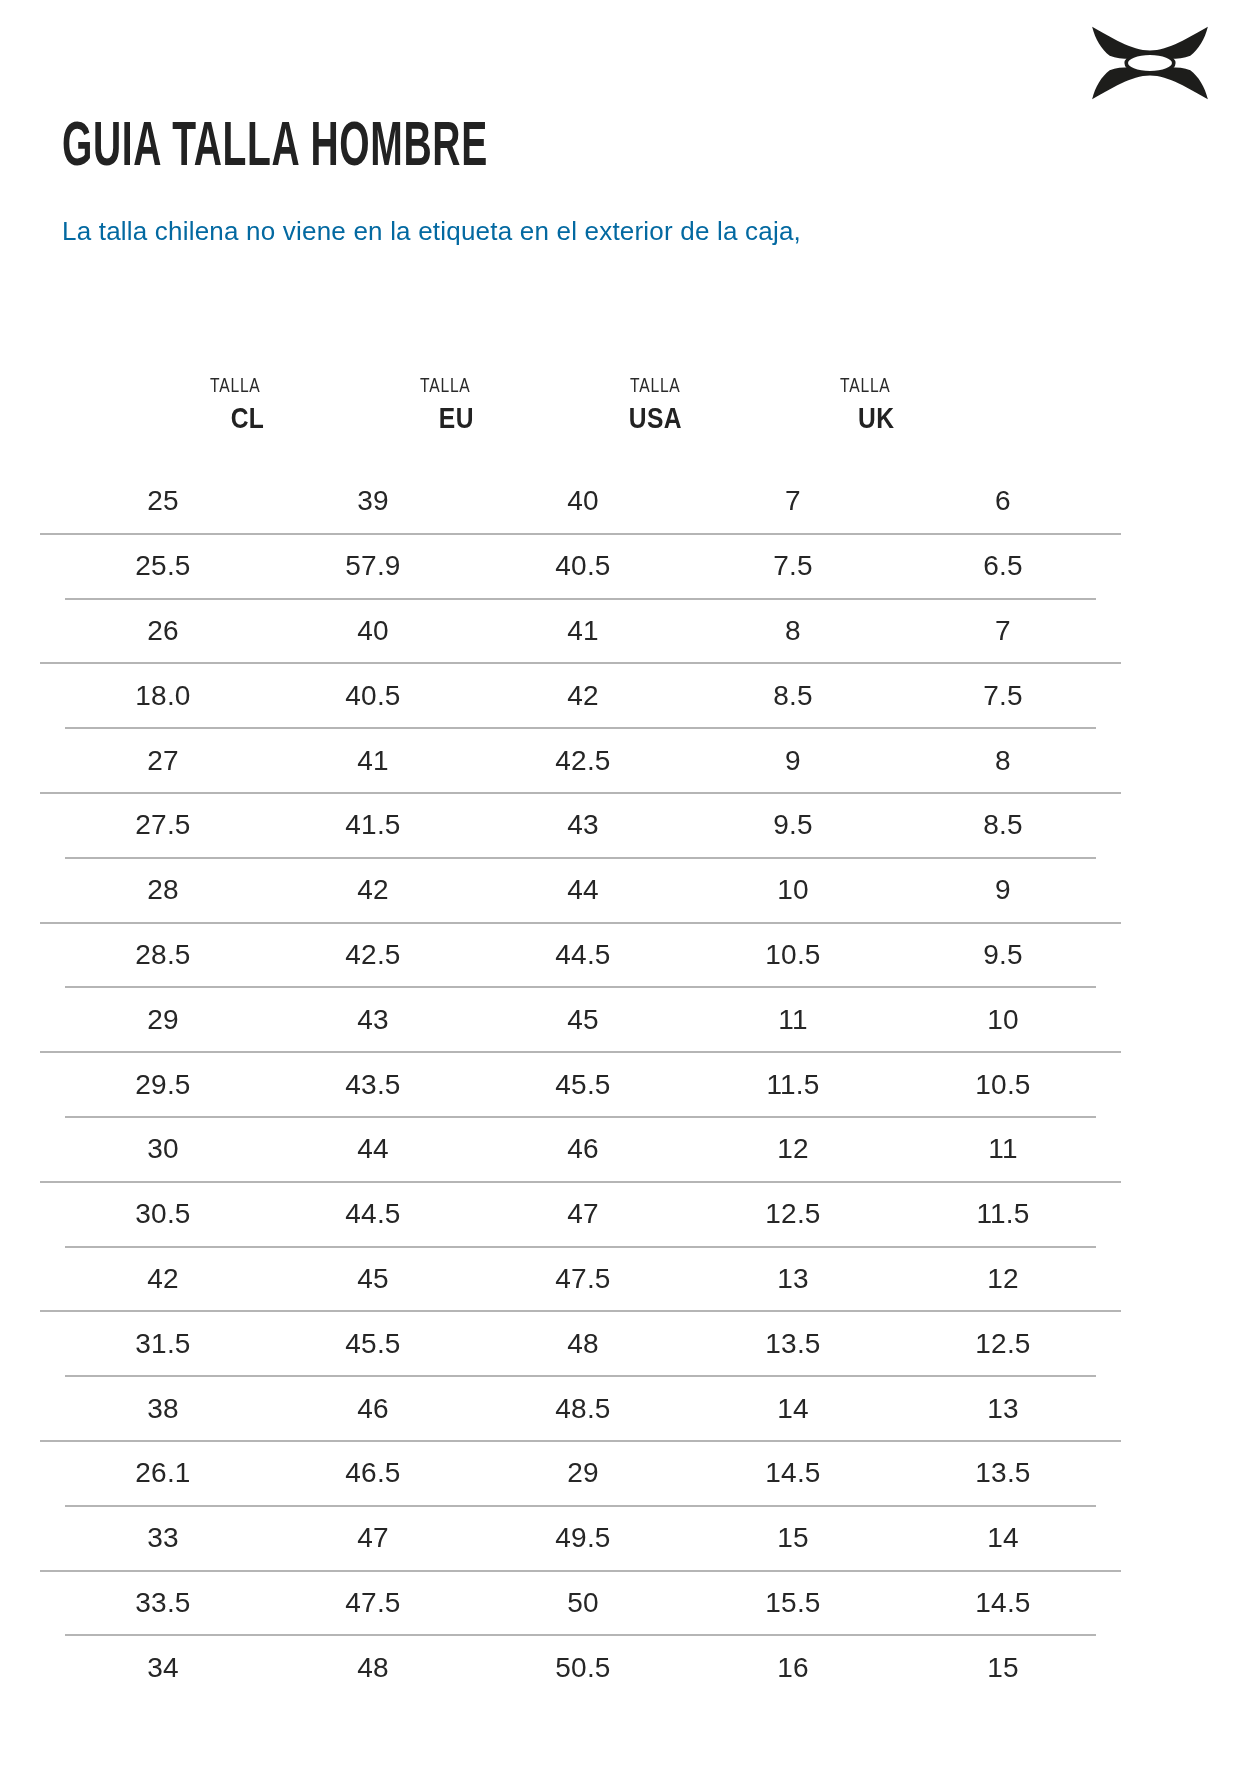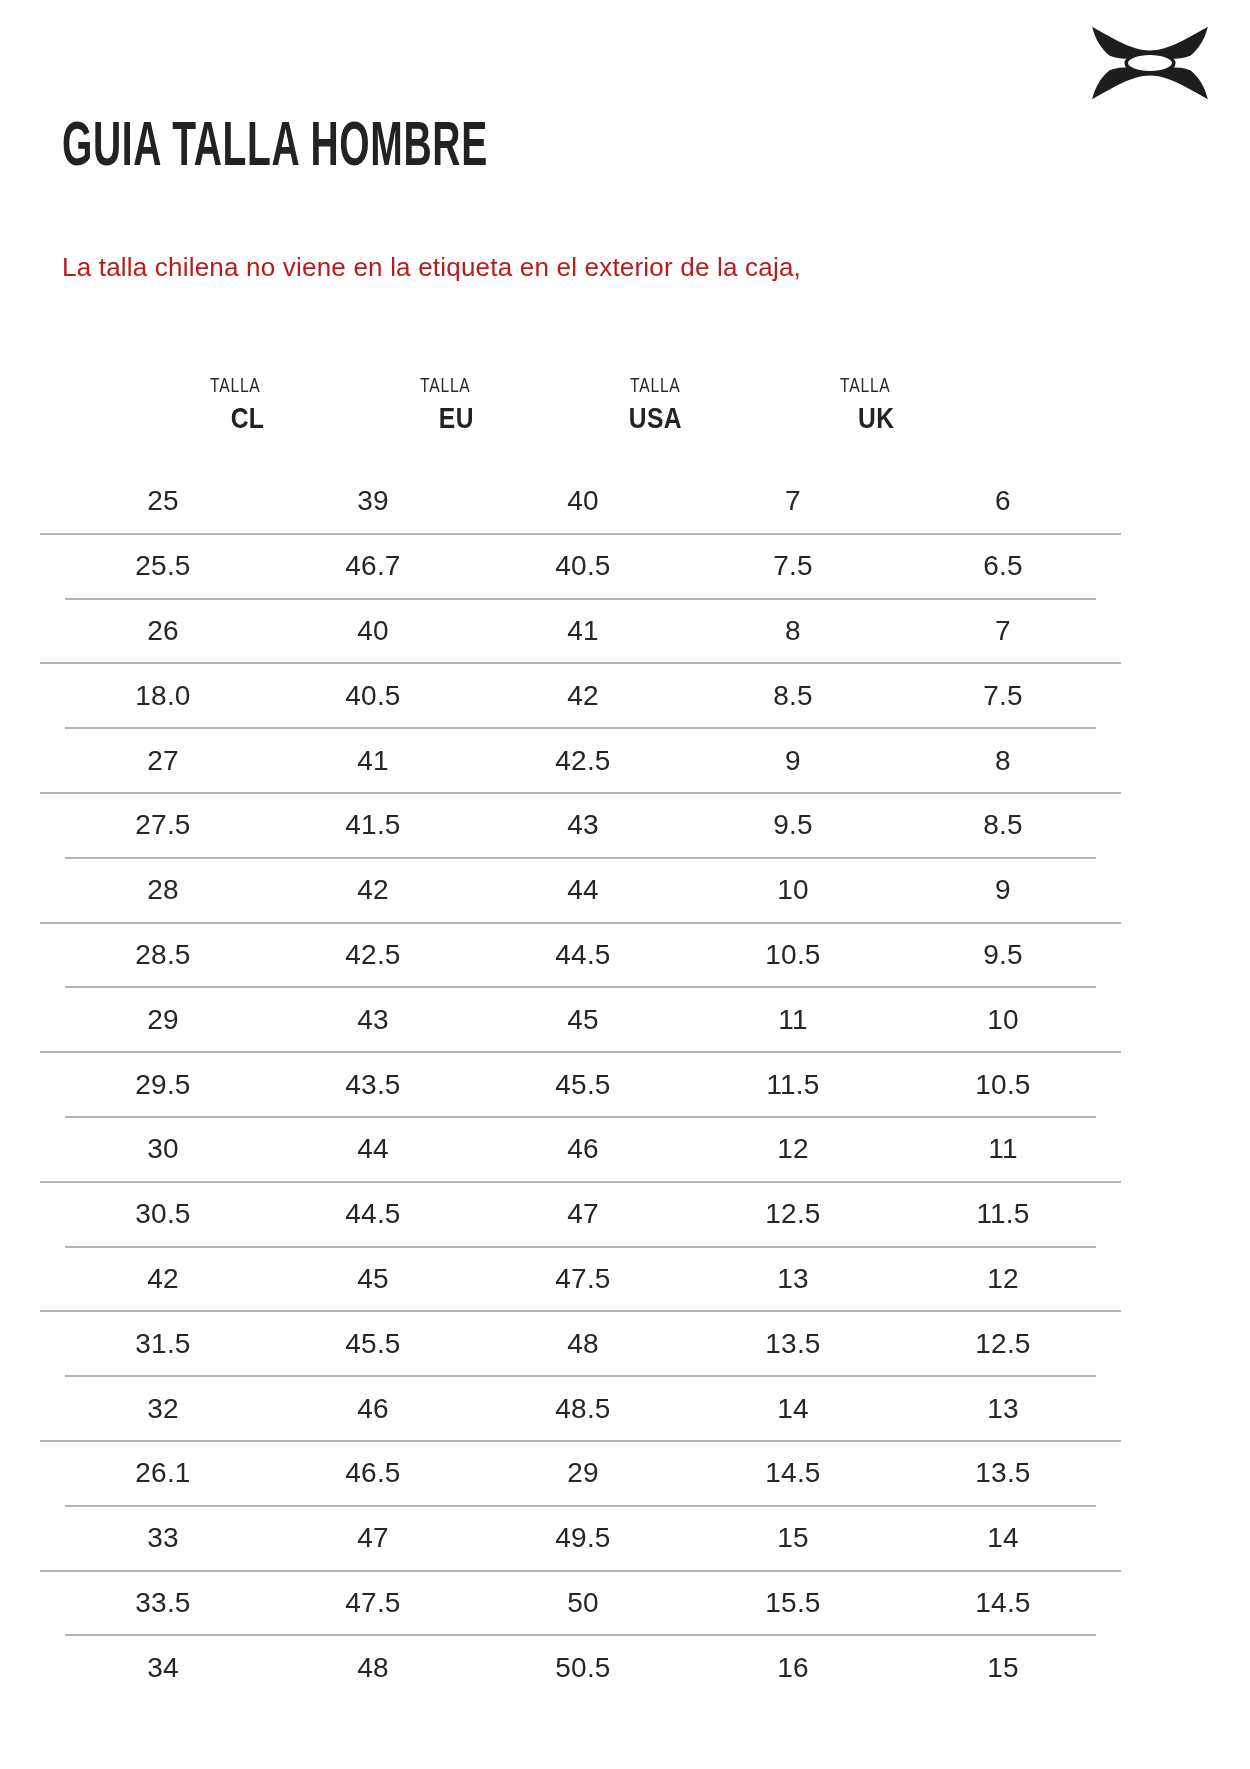--- a/index.html
+++ b/index.html
@@ -70,21 +70,21 @@
         <path transform="translate(0,70) scale(1,-1)" d="M4,0 C22,10 42,23 60,23 C78,23 98,10 116,0
                  C113,12 107,22 99,28 C88,32.5 74,30.5 60,30.5
                  C46,30.5 32,32.5 21,28 C13,22 7,12 4,0 Z"></path>
       </g>
       <ellipse cx="60" cy="35" rx="23" ry="9.5" fill="#ffffff" stroke="#1d1d1b" stroke-width="3.5"></ellipse>
     </svg>
   </div>
 
   <div class="title">GUIA TALLA HOMBRE</div>
 
-  <div class="notice" style="color: #b91c1c; margin-top: 36px;">
+  <div class="notice" style="color: #0369a1;">
     <div>La talla chilena no viene en la etiqueta en el exterior de la caja,</div>
   </div>
 
   <div class="table">
     <div class="thead">
       <div class="hcol">
         <div class="th-top"><span>TALLA</span></div>
         <div class="th-bot"><span>CL</span></div>
       </div>
       <div class="hcol">
@@ -104,21 +104,21 @@
         <div class="trow">
     <div class="tcell">25</div>
     <div class="tcell">39</div>
     <div class="tcell">40</div>
     <div class="tcell">7</div>
     <div class="tcell">6</div>
   </div>
         <div class="divider full" style="background: rgb(181, 181, 181);"></div>
         <div class="trow">
     <div class="tcell">25.5</div>
-    <div class="tcell">46.7</div>
+    <div class="tcell">57.9</div>
     <div class="tcell">40.5</div>
     <div class="tcell">7.5</div>
     <div class="tcell">6.5</div>
   </div>
         <div class="divider inset" style="background: rgb(181, 181, 181);"></div>
         <div class="trow">
     <div class="tcell">26</div>
     <div class="tcell">40</div>
     <div class="tcell">41</div>
     <div class="tcell">8</div>
@@ -207,21 +207,21 @@
         <div class="divider full" style="background: rgb(181, 181, 181);"></div>
         <div class="trow">
     <div class="tcell">31.5</div>
     <div class="tcell">45.5</div>
     <div class="tcell">48</div>
     <div class="tcell">13.5</div>
     <div class="tcell">12.5</div>
   </div>
         <div class="divider inset" style="background: rgb(181, 181, 181);"></div>
         <div class="trow">
-    <div class="tcell">32</div>
+    <div class="tcell">38</div>
     <div class="tcell">46</div>
     <div class="tcell">48.5</div>
     <div class="tcell">14</div>
     <div class="tcell">13</div>
   </div>
         <div class="divider full" style="background: rgb(181, 181, 181);"></div>
         <div class="trow">
     <div class="tcell">26.1</div>
     <div class="tcell">46.5</div>
     <div class="tcell">29</div>

